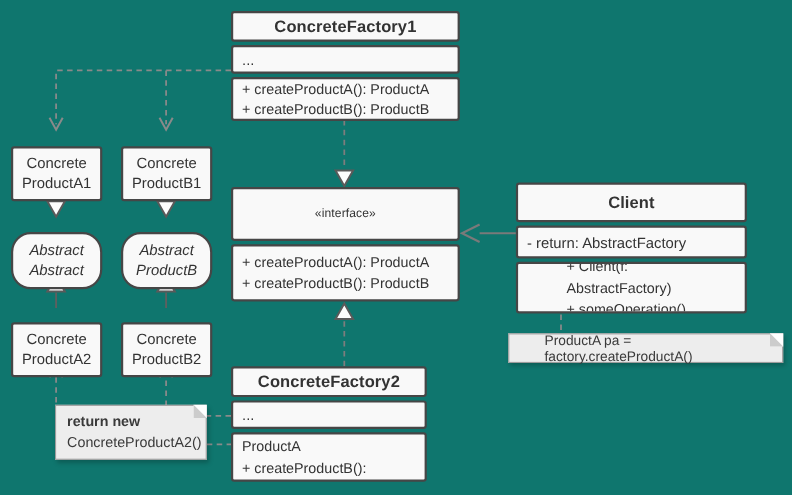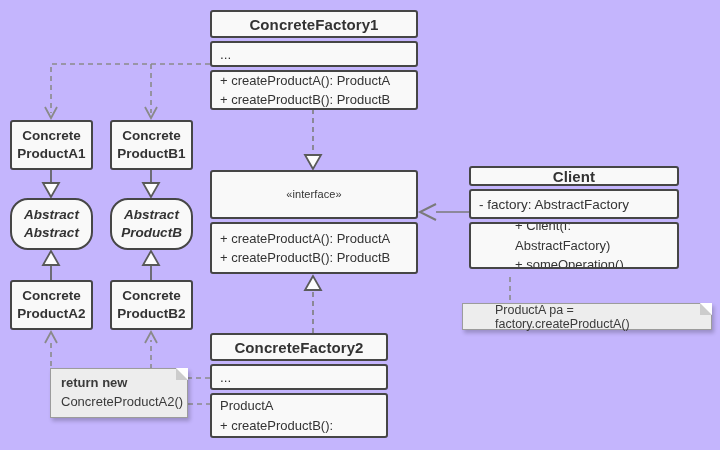--- a/index.html
+++ b/index.html
@@ -1,17 +1,17 @@
 <!DOCTYPE html>
 <html><head>
 <meta charset="utf-8">
 <style>
   html,body { margin:0; padding:0; background:#ffffff; }
   .stage {
-    position:relative; width:720px; height:450px; background:#c4b5fd;
+    position:relative; width:720px; height:450px; background:#0f766e;
     font-family:"Liberation Sans", sans-serif; overflow:hidden;
   }
   svg.connectors { position:absolute; left:0; top:0; width:720px; height:450px; }
 
   .uml-class { position:absolute; display:flex; flex-direction:column; gap:3px; }
   .comp {
     background:#f9f9f9; border:2px solid #464646; border-radius:3px;
     box-sizing:border-box; color:#333333; overflow:hidden;
   }
   .comp.title {
@@ -24,21 +24,21 @@
     display:flex; align-items:center; font-size:13.5px; padding:0 8px;
   }
   .comp.methods {
     display:flex; flex-direction:column; justify-content:center;
     font-size:13px; line-height:1.5; padding:2px 8px;
   }
   .product {
     position:absolute; background:#f9f9f9; border:2px solid #464646; border-radius:3px;
     box-sizing:border-box; color:#333333; display:flex; flex-direction:column;
     align-items:center; justify-content:center;
-    font-weight:bold; font-size:13.5px; line-height:1.35; text-align:center;
+    font-weight:normal; font-size:13.5px; line-height:1.35; text-align:center;margin-top:13px;
   }
   .product.abstract { font-style:italic;border-radius:18px; }
 
   .note {
     position:absolute; background:#ededed; border:1px solid #9c9c9c;
     box-sizing:border-box; color:#3a3a3a;
     box-shadow:2px 3px 4px rgba(0,0,0,0.22);
   }
   .note .fold {
     position:absolute; top:-1px; right:-1px; width:0; height:0;
@@ -113,22 +113,22 @@
   <div class="uml-class" style="left:210px; top:333px; width:178px;">
     <div class="comp title" style="height:28px;">ConcreteFactory2</div>
     <div class="comp fields" style="height:26px;">...</div>
     <div class="comp methods" style="height:45px;">
       <div>+ createProductA(): ProductA</div>
       <div>+ createProductB(): ProductB</div>
     </div>
   </div>
 
   <div class="uml-class" style="left:469px; top:166px; width:210px;">
-    <div class="comp title" style="height:20px;">Client</div>
-    <div class="comp fields" style="height:30px;">- factory: AbstractFactory</div>
+    <div class="comp title" style="height:36px;">Client</div>
+    <div class="comp fields" style="height:30px;">- return: AbstractFactory</div>
     <div class="comp methods" style="height:47px;padding-left:44px;">
       <div>+ Client(f: AbstractFactory)</div>
       <div>+ someOperation()</div>
     </div>
   </div>
 
   <div class="product" style="left:10px; top:120px; width:83px; height:50px;">
     <span>Concrete</span>
     <span>ProductA1</span>
   </div>

